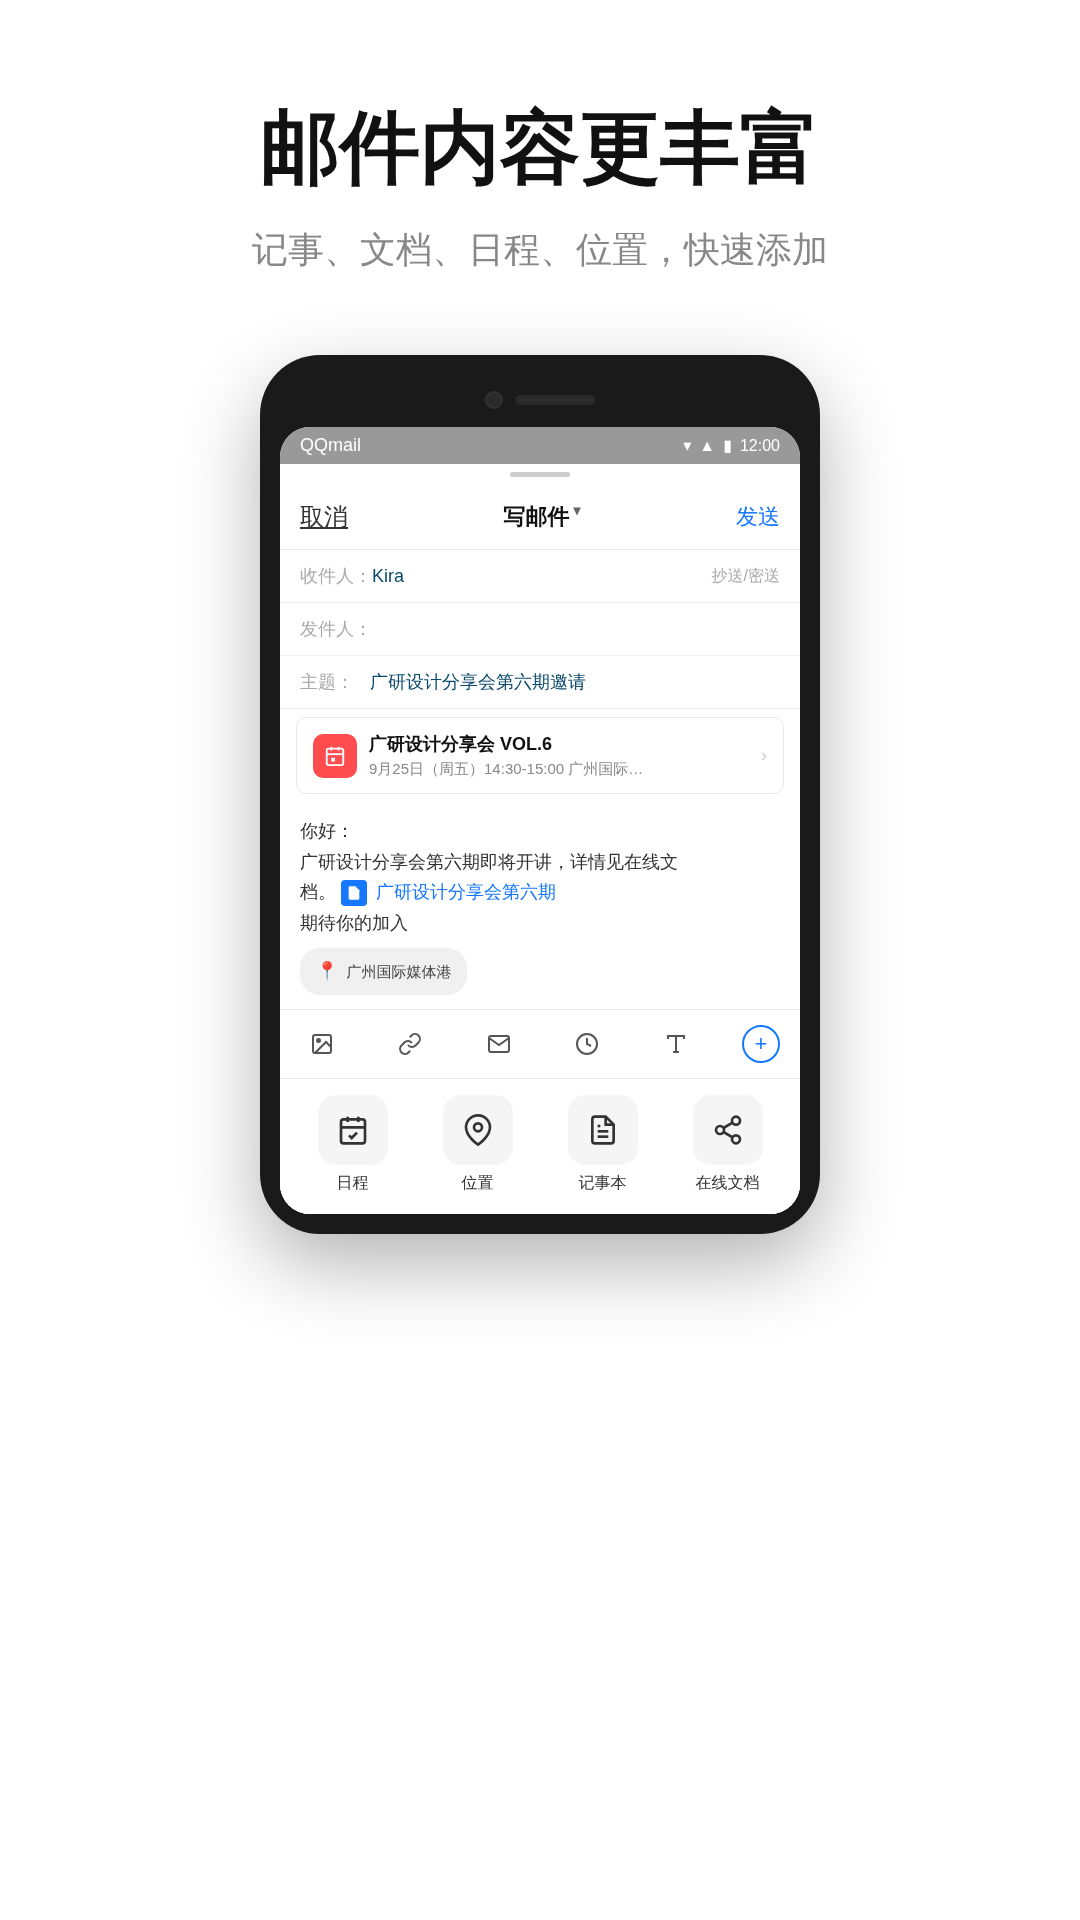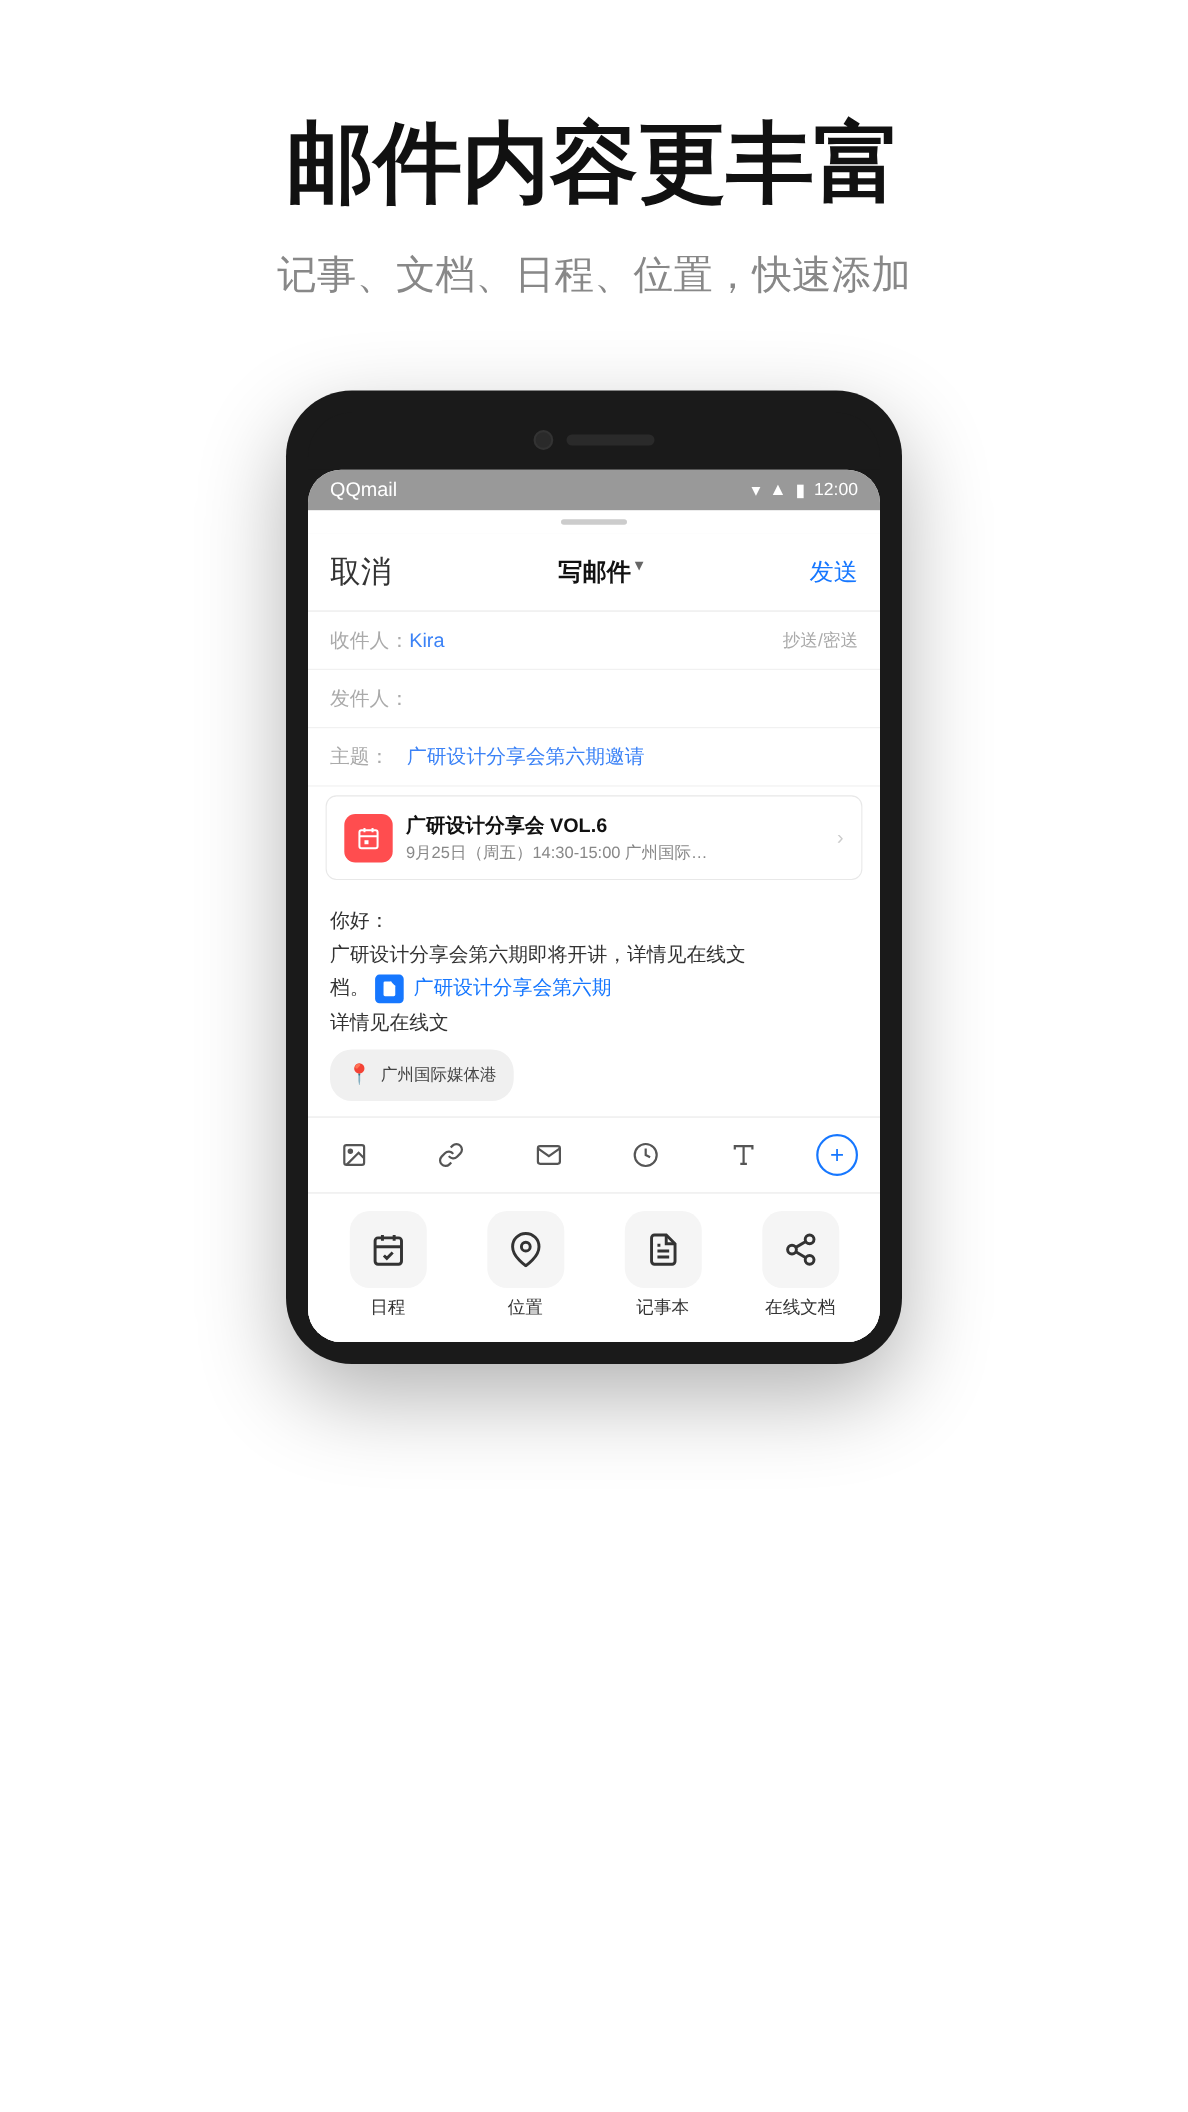--- a/index.html
+++ b/index.html
@@ -128,22 +128,23 @@
     
     .compose-nav {
       display: flex;
       justify-content: space-between;
       align-items: center;
       padding: 16px 20px;
       border-bottom: 1px solid #e8e8e8;
     }
 
     .nav-cancel {
-      font-size: 28px;
+      font-size: 24px;
       color: #333;
+      text-decoration: underline;
     }
 
     .nav-title {
       font-size: 22px;
       font-weight: 600;
       color: #111;
       display: flex;
       gap: 4px;
     }
 
@@ -167,21 +168,21 @@
     }
 
     .field-label {
       font-size: 18px;
       color: #aaa;
       min-width: 70px;
     }
 
     .field-value {
       font-size: 18px;
-      color: #3b82f6;
+      color: #0c4a6e;
       flex: 1;
     }
 
     .field-cc {
       font-size: 16px;
       color: #aaa;
     }
 
     
     .event-card {
@@ -429,21 +430,21 @@
         <div>
           <span>档。</span>
           <span class="inline-icon">
             <svg viewBox="0 0 24 24" fill="white" width="16" height="16">
               <path d="M14 2H6a2 2 0 0 0-2 2v16a2 2 0 0 0 2 2h12a2 2 0 0 0 2-2V8l-6-6z"></path>
               <polyline points="14,2 14,8 20,8" fill="none" stroke="rgba(255,255,255,0.6)" stroke-width="2"></polyline>
             </svg>
           </span>
           <span class="doc-link">广研设计分享会第六期</span>
         </div>
-        <div>详情见在线文</div>
+        <div>期待你的加入</div>
 
         
         <div class="location-tag">
           <span class="location-tag-icon">📍</span>
           <span class="location-tag-text">广州国际媒体港</span>
         </div>
       </div>
 
       <div class="compose-toolbar">
 

